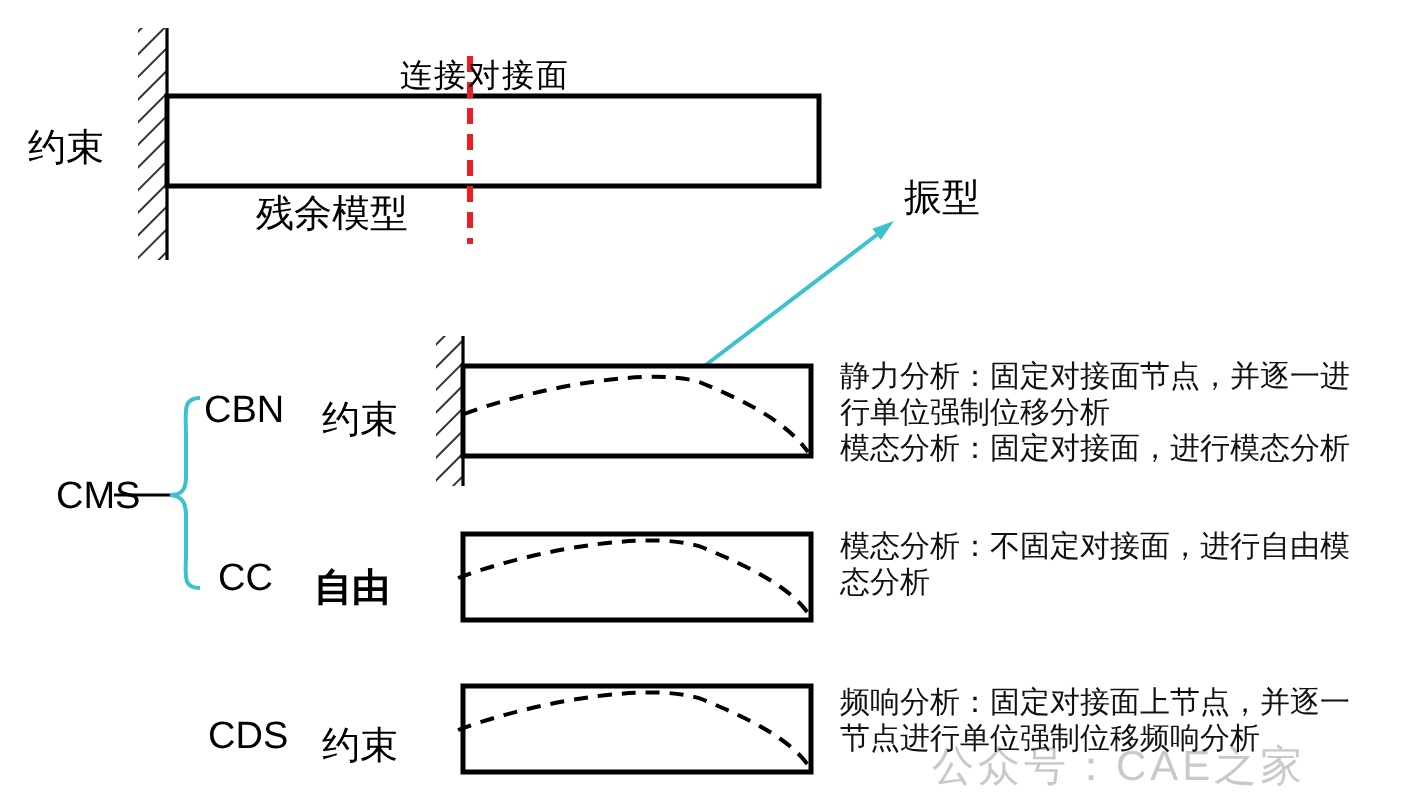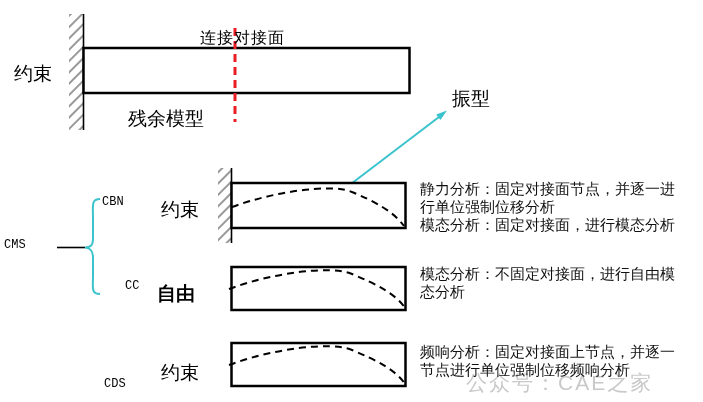--- a/index.html
+++ b/index.html
@@ -11,21 +11,21 @@
   html,body{margin:0;padding:0;background:#ffffff;}
   #canvas{
     position:relative;width:703px;height:402px;background:#ffffff;
     font-family:"Liberation Sans","DejaVu Sans",sans-serif;
     overflow:hidden;
   }
   #artwork{position:absolute;left:0;top:0;z-index:1;}
   .label{position:absolute;color:#000;font-size:19px;white-space:nowrap;z-index:2;
          font-family:"Liberation Serif","DejaVu Serif",serif;}
   .label.big{font-size:16px;letter-spacing:1px;}
-  .serif{font-family:Liberation Mono, monospace;font-size:12px;}
+  .serif{font-family:Liberation Sans, sans-serif;font-size:19px;}
   .desc{position:absolute;left:420px;width:290px;color:#111;font-size:15px;
         line-height:18px;z-index:3;font-family:"Liberation Serif","DejaVu Serif",serif;}
   .desc div{white-space:nowrap;}
   #watermark{position:absolute;left:466px;top:369px;font-size:21px;letter-spacing:2px;
              color:var(--watermark-gray);z-index:2;white-space:nowrap;
              font-family:"Liberation Sans","DejaVu Sans",sans-serif;}
   
   .blk{stroke:var(--line-black);fill:none;}
   .beam{stroke:var(--line-black);fill:#ffffff;stroke-width:2.5;}
   .hatchline{stroke:#333;stroke-width:1;}
@@ -78,32 +78,32 @@
     <path class="modecurve" d="M229,289 C272,273 330,265 352,274 C376,284 396,294 405,308"></path>
 
     <rect class="beam" x="231.5" y="343" width="174" height="43"></rect>
     <path class="modecurve" d="M229,365 C272,349 330,341 352,350 C376,360 396,370 405,384"></path>
   </svg>
 
   <div id="watermark">公众号：CAE之家</div>
 
   <div class="label big" style="left:200px;top:4px;margin-top:24px;">连接对接面</div>
   <div class="label" style="left:14px;top:61px;">约束</div>
-  <div class="label" style="left:128px;top:106px;">残余模型</div>
+  <div class="label" style="left:128px;top:94px;">残余模型</div>
   <div class="label" style="left:452px;top:86px;">振型</div>
 
-  <div class="label serif" style="left:4px;top:238px;">CMS</div>
+  <div class="label serif" style="left:28px;top:238px;">CMS</div>
 
   <div class="label serif" style="left:102px;top:195px;">CBN</div>
   <div class="label" style="left:161px;top:197px;">约束</div>
 
-  <div class="label serif" style="left:109px;top:279px;margin-left:16px;">CC</div>
+  <div class="label serif" style="left:109px;top:279px;">CC</div>
   <div class="label" style="left:157px;top:281px;font-weight:bold;">自由</div>
 
-  <div class="label serif" style="left:104px;top:358px;margin-top:19px;">CDS</div>
+  <div class="label serif" style="left:104px;top:358px;">CDS</div>
   <div class="label" style="left:161px;top:360px;">约束</div>
 
   <div class="desc" style="top:180px;">
     <div>静力分析：固定对接面节点，并逐一进</div>
     <div>行单位强制位移分析</div>
     <div>模态分析：固定对接面，进行模态分析</div>
   </div>
   <div class="desc" style="top:265px;">
     <div>模态分析：不固定对接面，进行自由模</div>
     <div>态分析</div>

